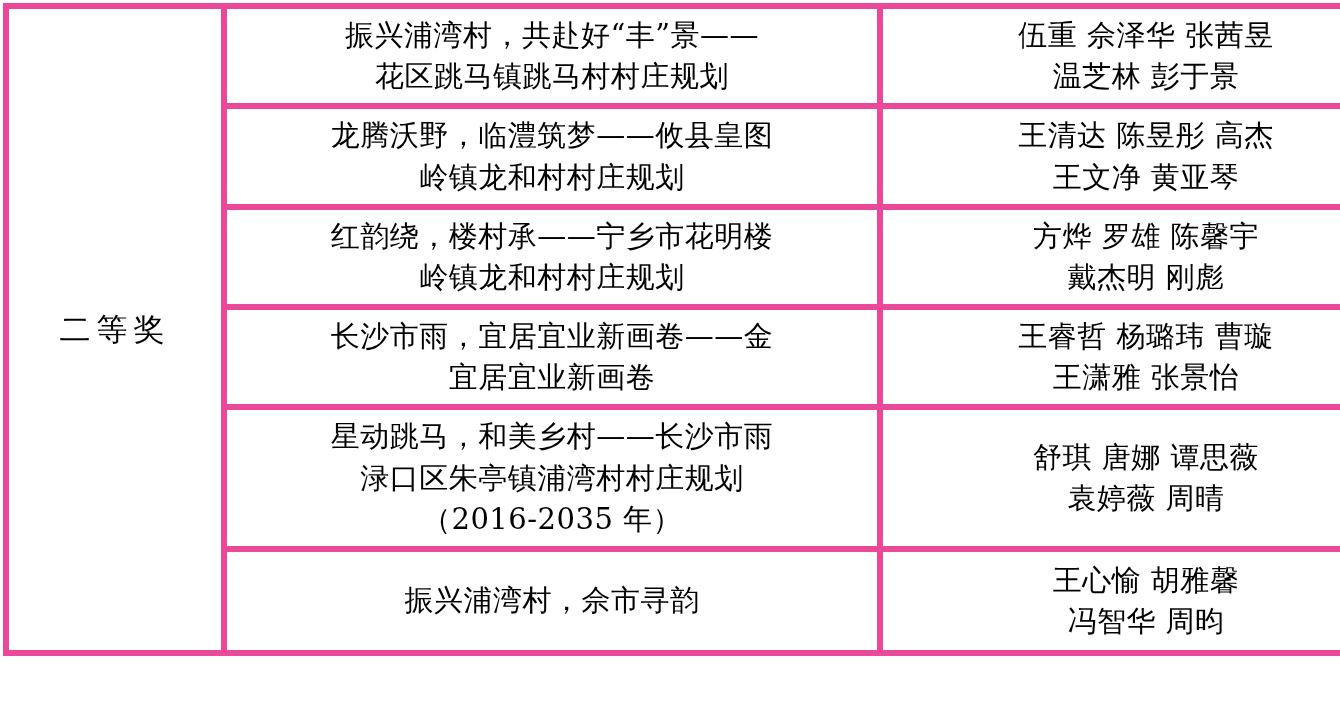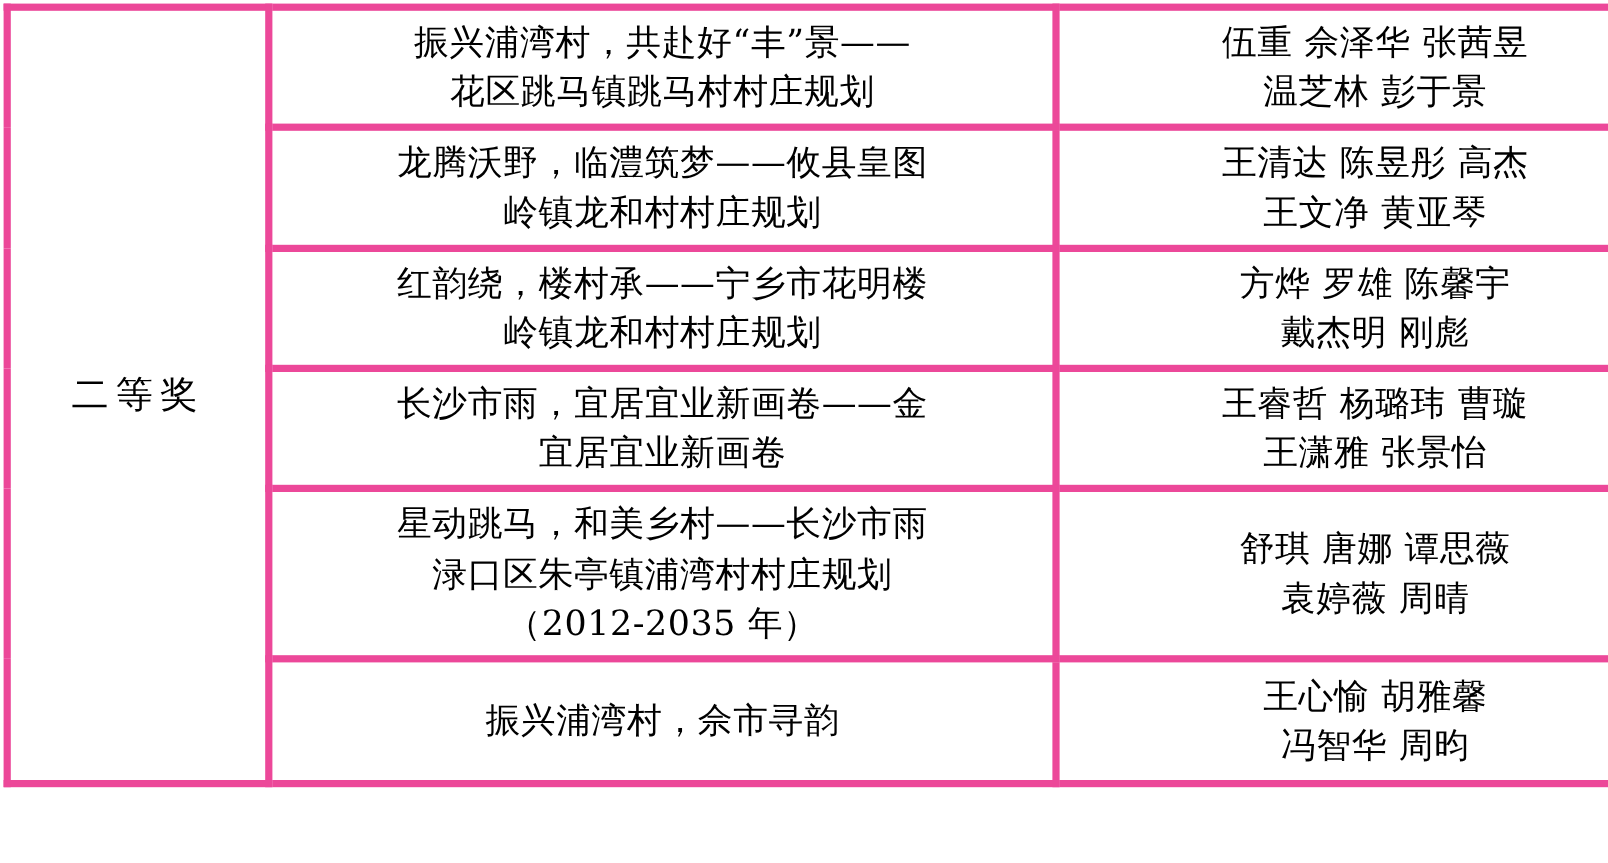--- a/index.html
+++ b/index.html
@@ -90,21 +90,21 @@
       </td>
       <td class="authors-cell">
         <span class="line">王睿哲 杨璐玮 曹璇</span>
         <span class="line">王潇雅 张景怡</span>
       </td>
     </tr>
     <tr>
       <td class="project-cell">
         <span class="line">星动跳马，和美乡村——长沙市雨</span>
         <span class="line">渌口区朱亭镇浦湾村村庄规划</span>
-        <span class="line">（2012-2035 年）</span>
+        <span class="line">（2016-2035 年）</span>
       </td>
       <td class="authors-cell">
         <span class="line">舒琪 唐娜 谭思薇</span>
         <span class="line">袁婷薇 周晴</span>
       </td>
     </tr>
     <tr class="row-tall">
       <td class="project-cell">
         <span class="line">振兴浦湾村，佘市寻韵</span>
       </td>

